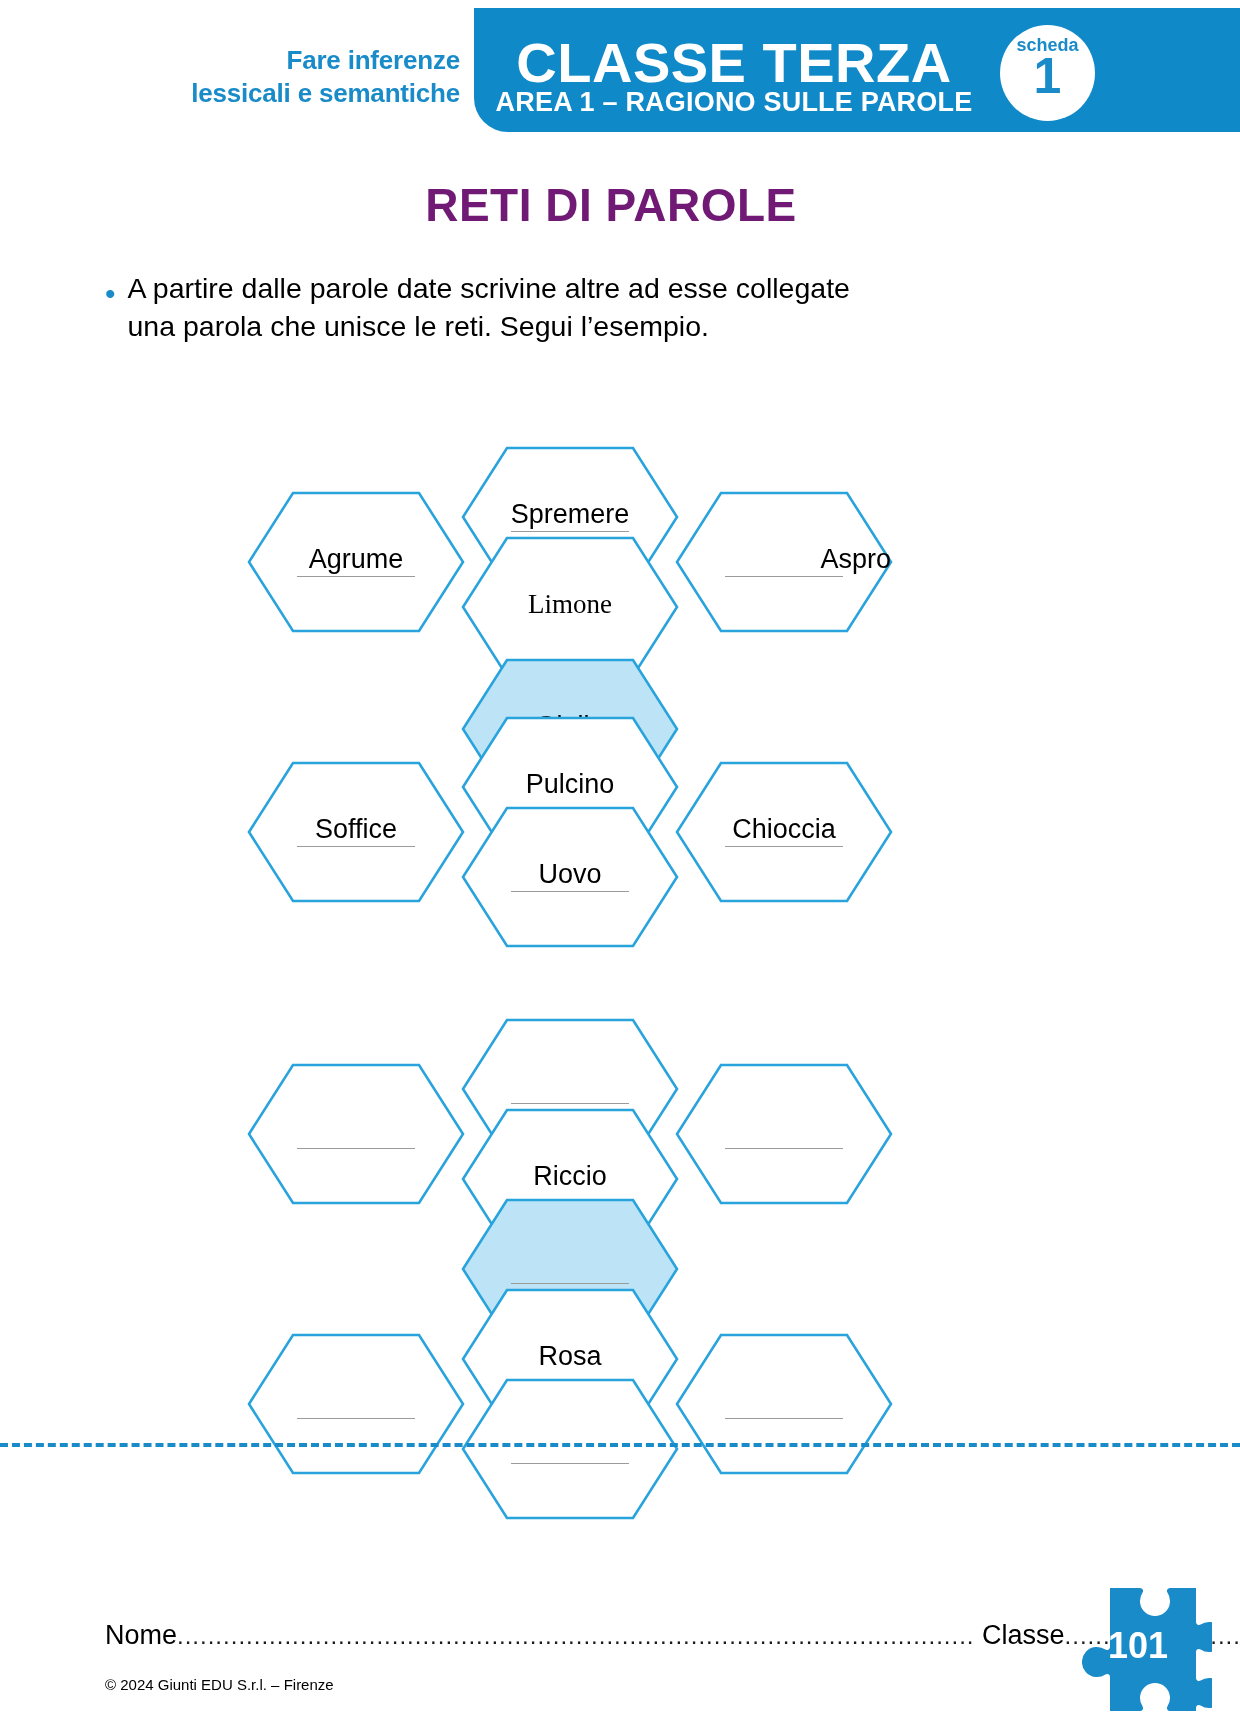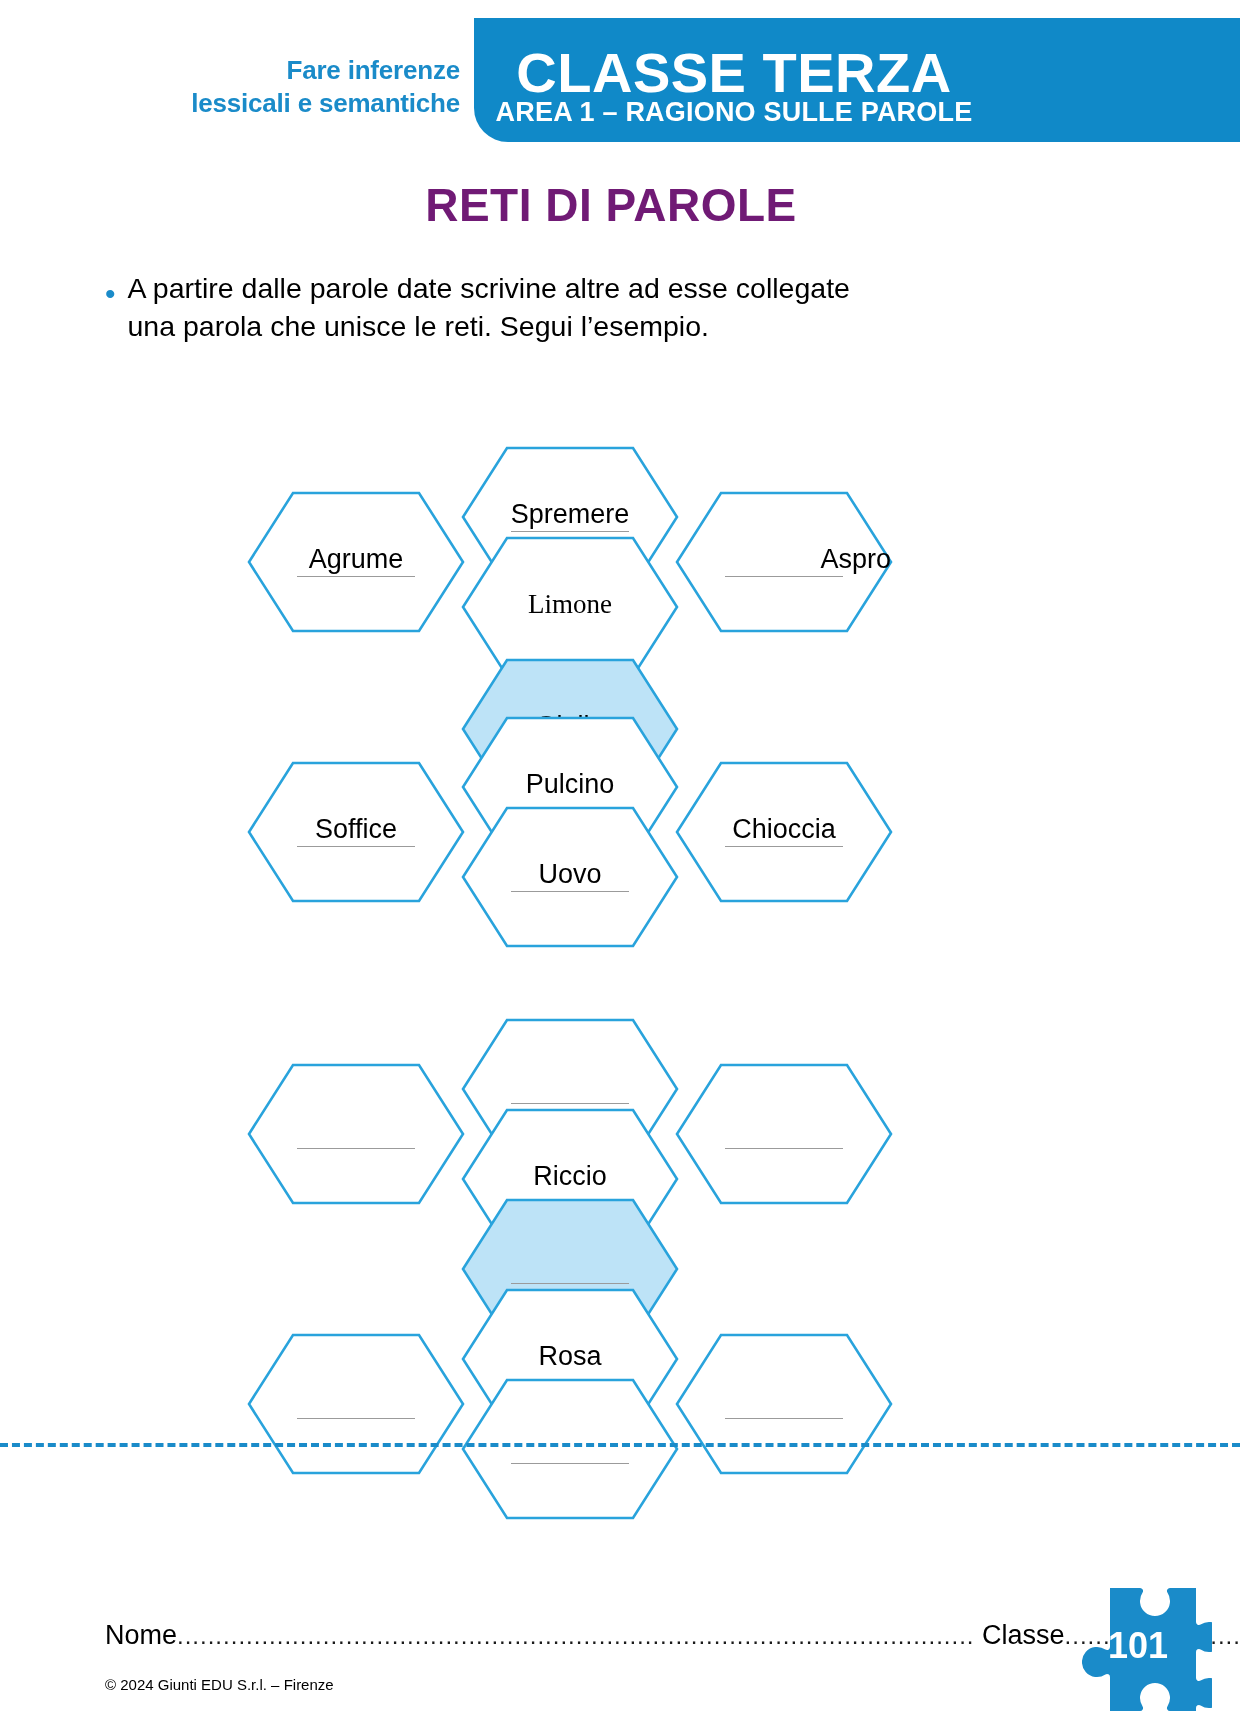--- a/index.html
+++ b/index.html
@@ -2,21 +2,21 @@
 <html><head>
 <meta charset="utf-8">
 <style>
   html,body{margin:0;padding:0;}
   body{
     width:1240px;height:1736px;position:relative;background:#ffffff;
     font-family:"Liberation Sans", sans-serif;overflow:hidden;
   }
 
   
-  #header{position:absolute;left:0;top:18px;width:1120px;height:140px;}
+  #header{position:absolute;left:0;top:8px;width:1120px;height:140px;}
   #header-banner{
     position:absolute;left:474px;top:0;width:766px;height:124px;
     background:#1089c8;border-bottom-left-radius:34px;
   }
   #header-eyebrow{
     position:absolute;left:120px;top:36px;width:340px;
     text-align:right;color:#1a8bc9;font-weight:bold;
     font-size:26px;line-height:1.28;letter-spacing:-0.2px;
   }
   #header-eyebrow div{white-space:nowrap;}
@@ -100,20 +100,24 @@
   <div id="header-banner"></div>
 
   <div id="header-eyebrow">
     <div>Fare inferenze</div>
     <div>lessicali e semantiche</div>
   </div>
 
   <div id="header-classe">CLASSE TERZA</div>
   <div id="header-area">AREA 1 – RAGIONO SULLE PAROLE</div>
 
+  <div id="scheda-badge">
+    <div class="scheda-word">scheda</div>
+    <div class="scheda-num">1</div>
+  </div>
 </div>
 
 <div id="page-title">RETI DI PAROLE</div>
 
 <div id="instruction">
   <span class="bullet">•</span>
   <div class="lines">
     <div>A partire dalle parole date scrivine altre ad esse collegate</div>
     <div>una parola che unisce le reti. Segui l’esempio.</div>
   </div>

